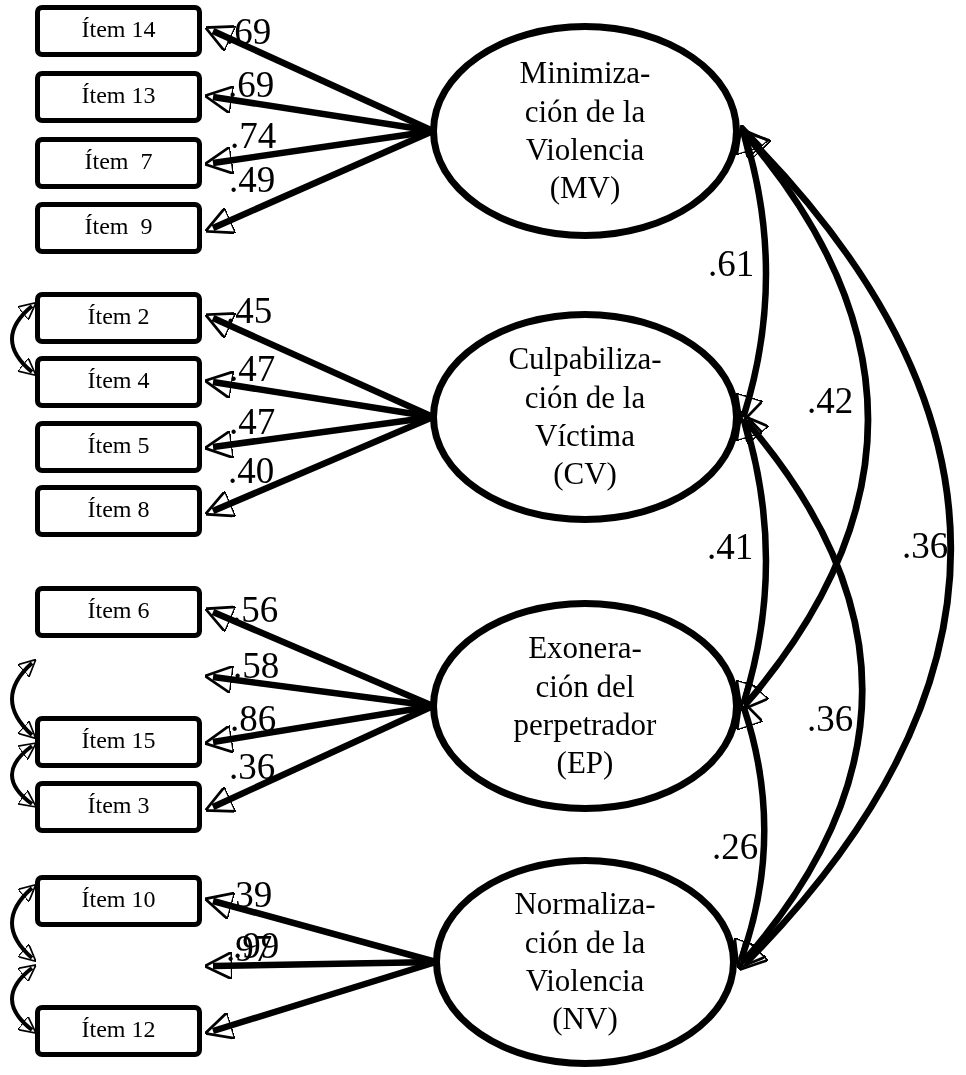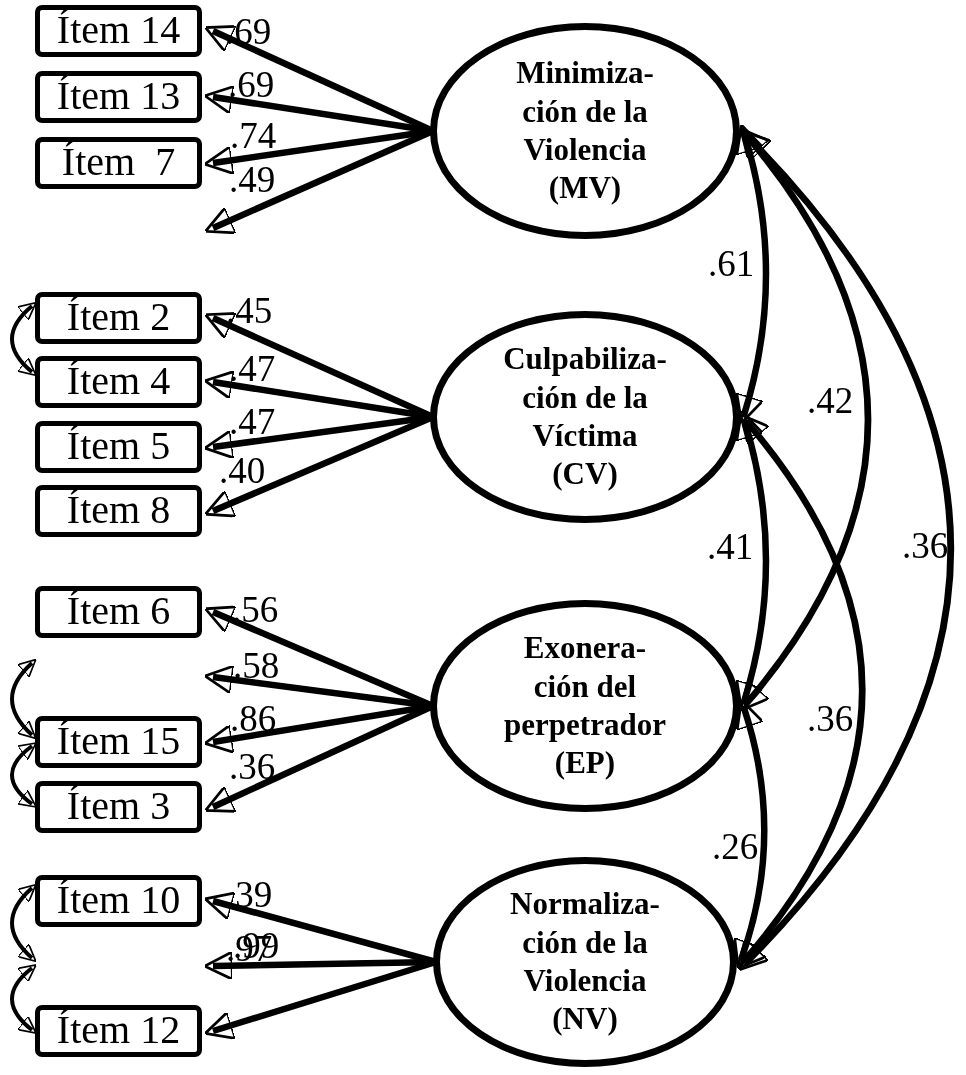--- a/index.html
+++ b/index.html
@@ -6,24 +6,24 @@
   .stage{position:relative;width:966px;height:1075px;background:#fff;
          font-family:"Liberation Serif",serif;color:#000;overflow:hidden}
   .arrows{position:absolute;left:0;top:0;z-index:1}
   .arrows path{fill:none;stroke:#000}
   .loading-arrow{stroke-width:6.5}
   .corr-arrow{stroke-width:6.5}
   .err-arc{stroke-width:4}
   .box{position:absolute;left:35px;width:167px;height:52px;box-sizing:border-box;
        border:5px solid #000;border-radius:7px;background:#fff;
        display:flex;align-items:center;justify-content:center;z-index:2}
-  .itxt{font-size:40px;white-space:pre;transform:translateY(-2px)}
+  .itxt{font-size:24px;white-space:pre;transform:translateY(-2px)}
   .ellipse{position:absolute;box-sizing:border-box;border:7px solid #000;border-radius:50%;
            background:#fff;display:flex;align-items:center;justify-content:center;z-index:2}
-  .ftxt{font-weight:bold;font-size:31px;line-height:1.24;white-space:pre-line;text-align:center}
+  .ftxt{font-weight:normal;font-size:31px;line-height:1.24;white-space:pre-line;text-align:center}
   .num{position:absolute;transform:translate(-50%,-50%);font-size:37px;z-index:3;white-space:pre}
 </style>
 </head>
 <body>
 
 <div class="stage">
 
   <svg class="arrows" width="966" height="1075" viewBox="0 0 966 1075">
     <defs>
       <marker id="ah" viewBox="0 0 10 10" refX="7" refY="5" markerWidth="4.2" markerHeight="4.2" orient="auto-start-reverse" markerUnits="strokeWidth">
@@ -65,20 +65,23 @@
   </svg>
 
   <div class="box" style="top:5px">
       <span class="itxt">Ítem 14</span>
     </div>
   <div class="box" style="top:71px">
       <span class="itxt">Ítem 13</span>
     </div>
   <div class="box" style="top:137px">
       <span class="itxt">Ítem  7</span>
+    </div>
+  <div class="box" style="top:202px">
+      <span class="itxt">Ítem  9</span>
     </div>
 
   <div class="box" style="top:292px">
       <span class="itxt">Ítem 2</span>
     </div>
   <div class="box" style="top:356px">
       <span class="itxt">Ítem 4</span>
     </div>
   <div class="box" style="top:421px">
       <span class="itxt">Ítem 5</span>
@@ -129,21 +132,21 @@
 (NV)</span>
     </div>
 
   <span class="num" style="left:248px;top:31px">.69</span>
   <span class="num" style="left:251px;top:84px">.69</span>
   <span class="num" style="left:253px;top:135px">.74</span>
   <span class="num" style="left:252px;top:179px">.49</span>
   <span class="num" style="left:249px;top:310px">.45</span>
   <span class="num" style="left:252px;top:368px">.47</span>
   <span class="num" style="left:252px;top:421px">.47</span>
-  <span class="num" style="left:242px;top:470px">.40</span>
+  <span class="num" style="left:251px;top:470px">.40</span>
   <span class="num" style="left:255px;top:609px">.56</span>
   <span class="num" style="left:256px;top:665px">.58</span>
   <span class="num" style="left:253px;top:718px">.86</span>
   <span class="num" style="left:252px;top:766px">.36</span>
   <span class="num" style="left:249px;top:894px">.39</span>
   <span class="num" style="left:256px;top:945px">.99</span>
   <span class="num" style="left:249px;top:948px">.97</span>
 
   <span class="num" style="left:731px;top:263px">.61</span>
   <span class="num" style="left:830px;top:400px">.42</span>

